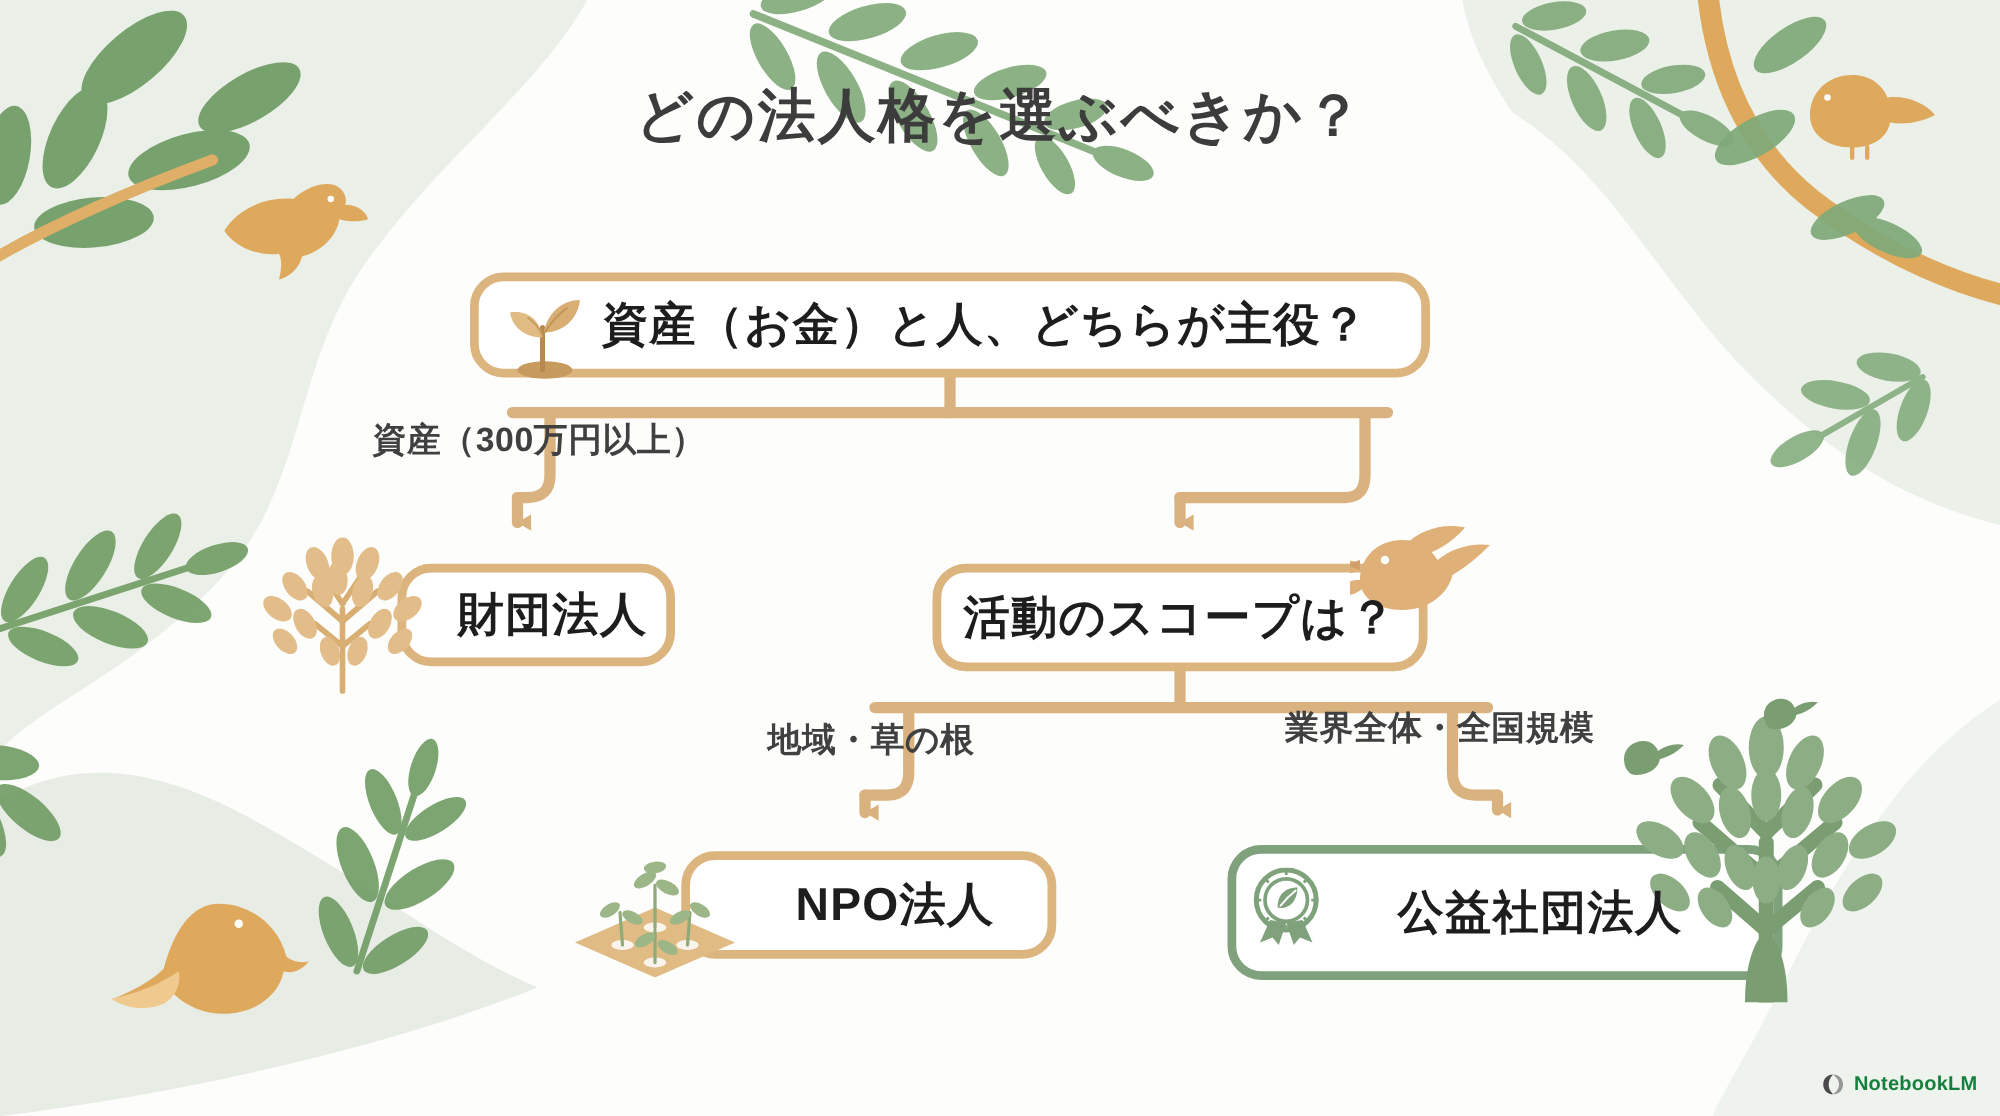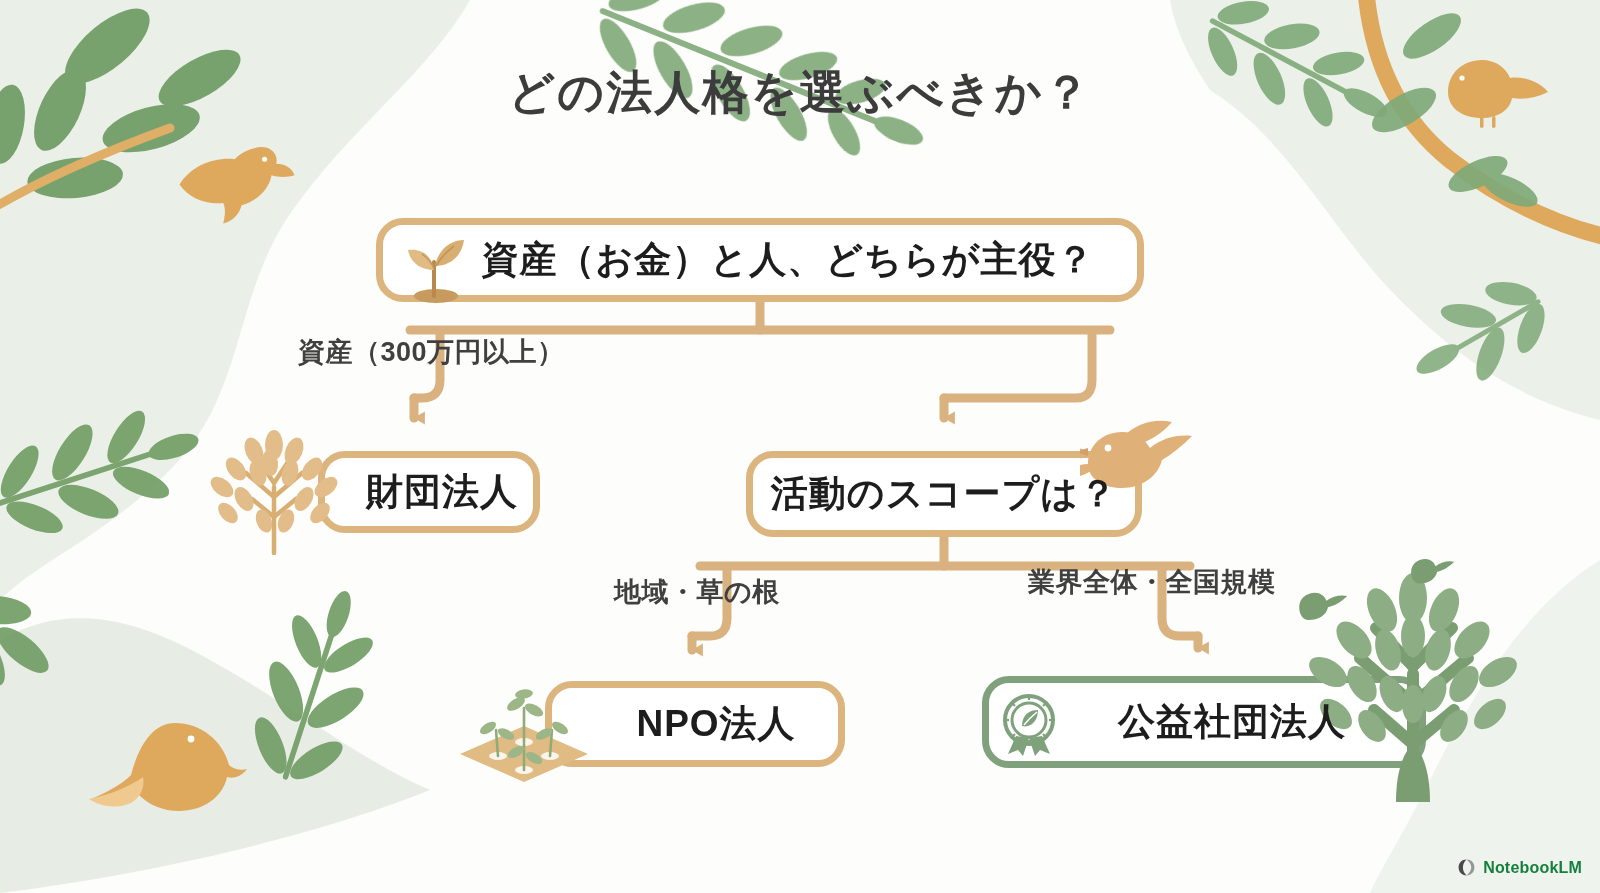--- a/index.html
+++ b/index.html
@@ -59,21 +59,21 @@
   .node.green{ border:7px solid #7fa27c; }
 
   #node-root{ left:376px; top:218px; width:768px; height:84px; }
   #node-root .node-label{ font-size:37px; padding-left:56px; }
   #node-zaidan{ left:318px; top:451px; width:222px; height:82px;text-align:right; }
   #node-zaidan .node-label{ font-size:37px; padding-left:26px;}
   #node-scope{ left:746px; top:451px; width:396px; height:86px; }
   #node-scope .node-label{ font-size:37px; }
   #node-npo{ left:545px; top:681px; width:300px; height:86px; }
   #node-npo .node-label{ font-size:37px; padding-left:42px;}
-  #node-koueki{ left:982px; top:676px; width:444px; height:92px; }
+  #node-koueki{ left:982px; top:676px; width:444px; height:108px; }
   #node-koueki .node-label{ font-size:37px; padding-left:56px;}
 
   
   .edge-label{
     position:absolute;
     font-size:27px;
     font-weight:bold;
     color:#404040;
     white-space:nowrap;
     letter-spacing:0.5px;

